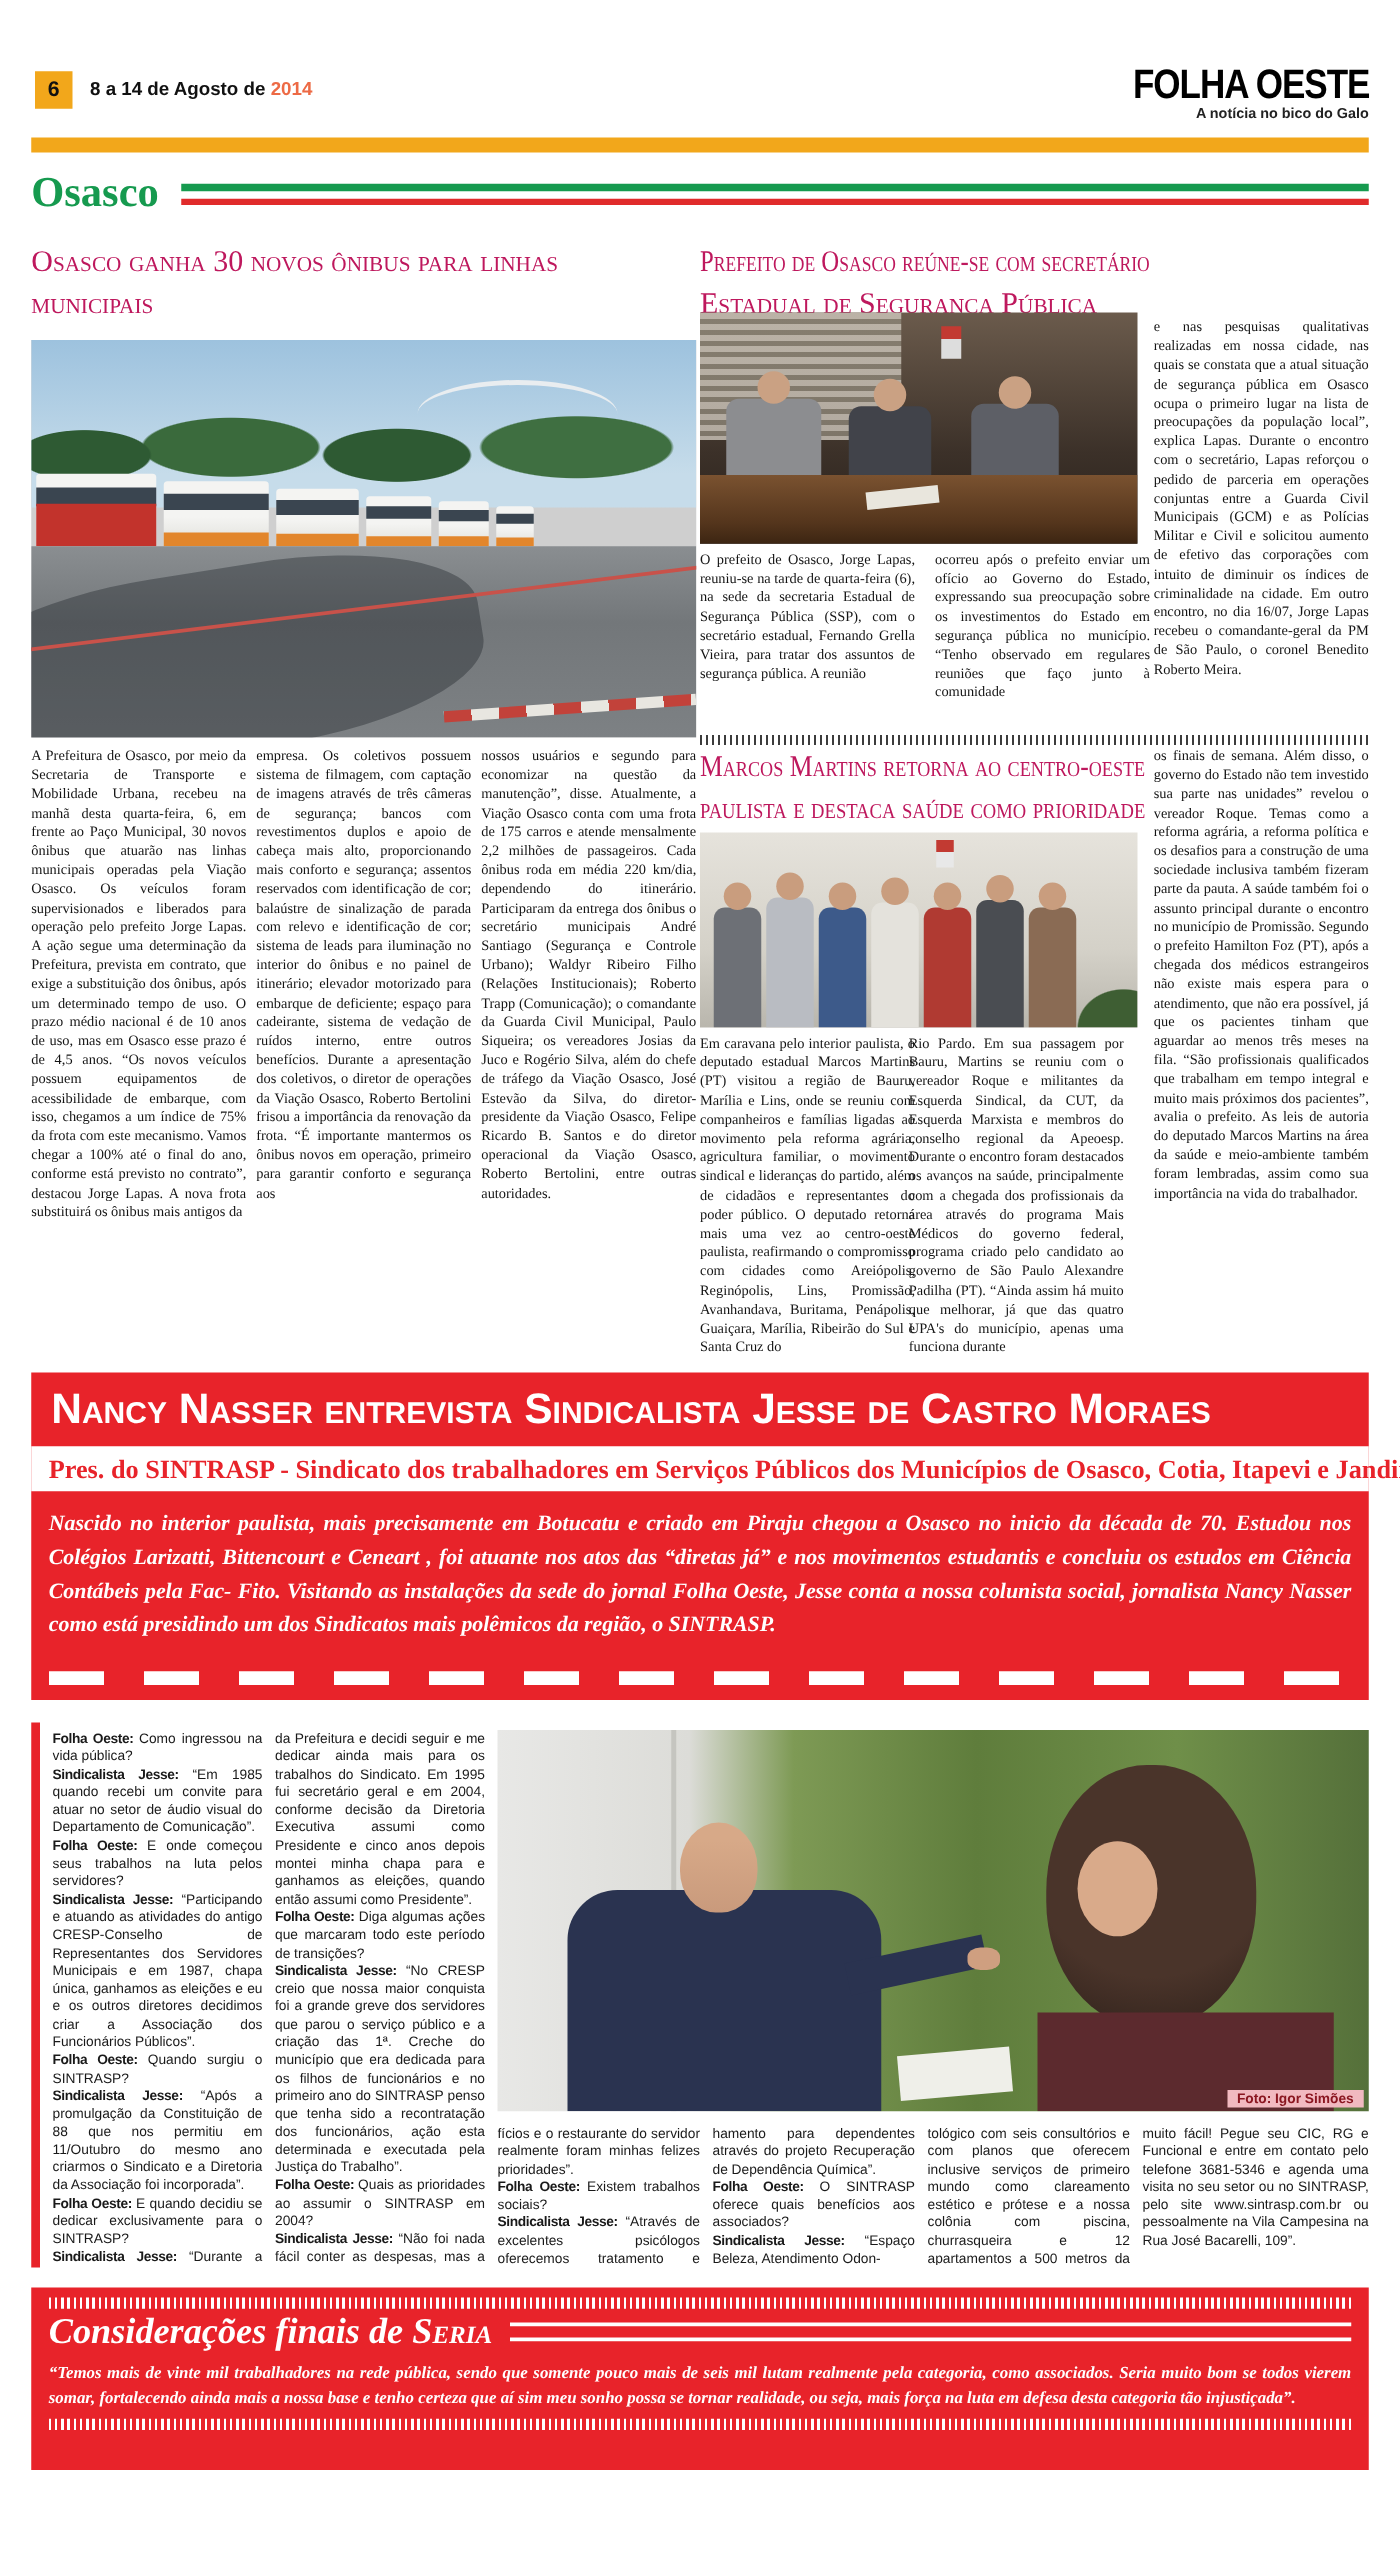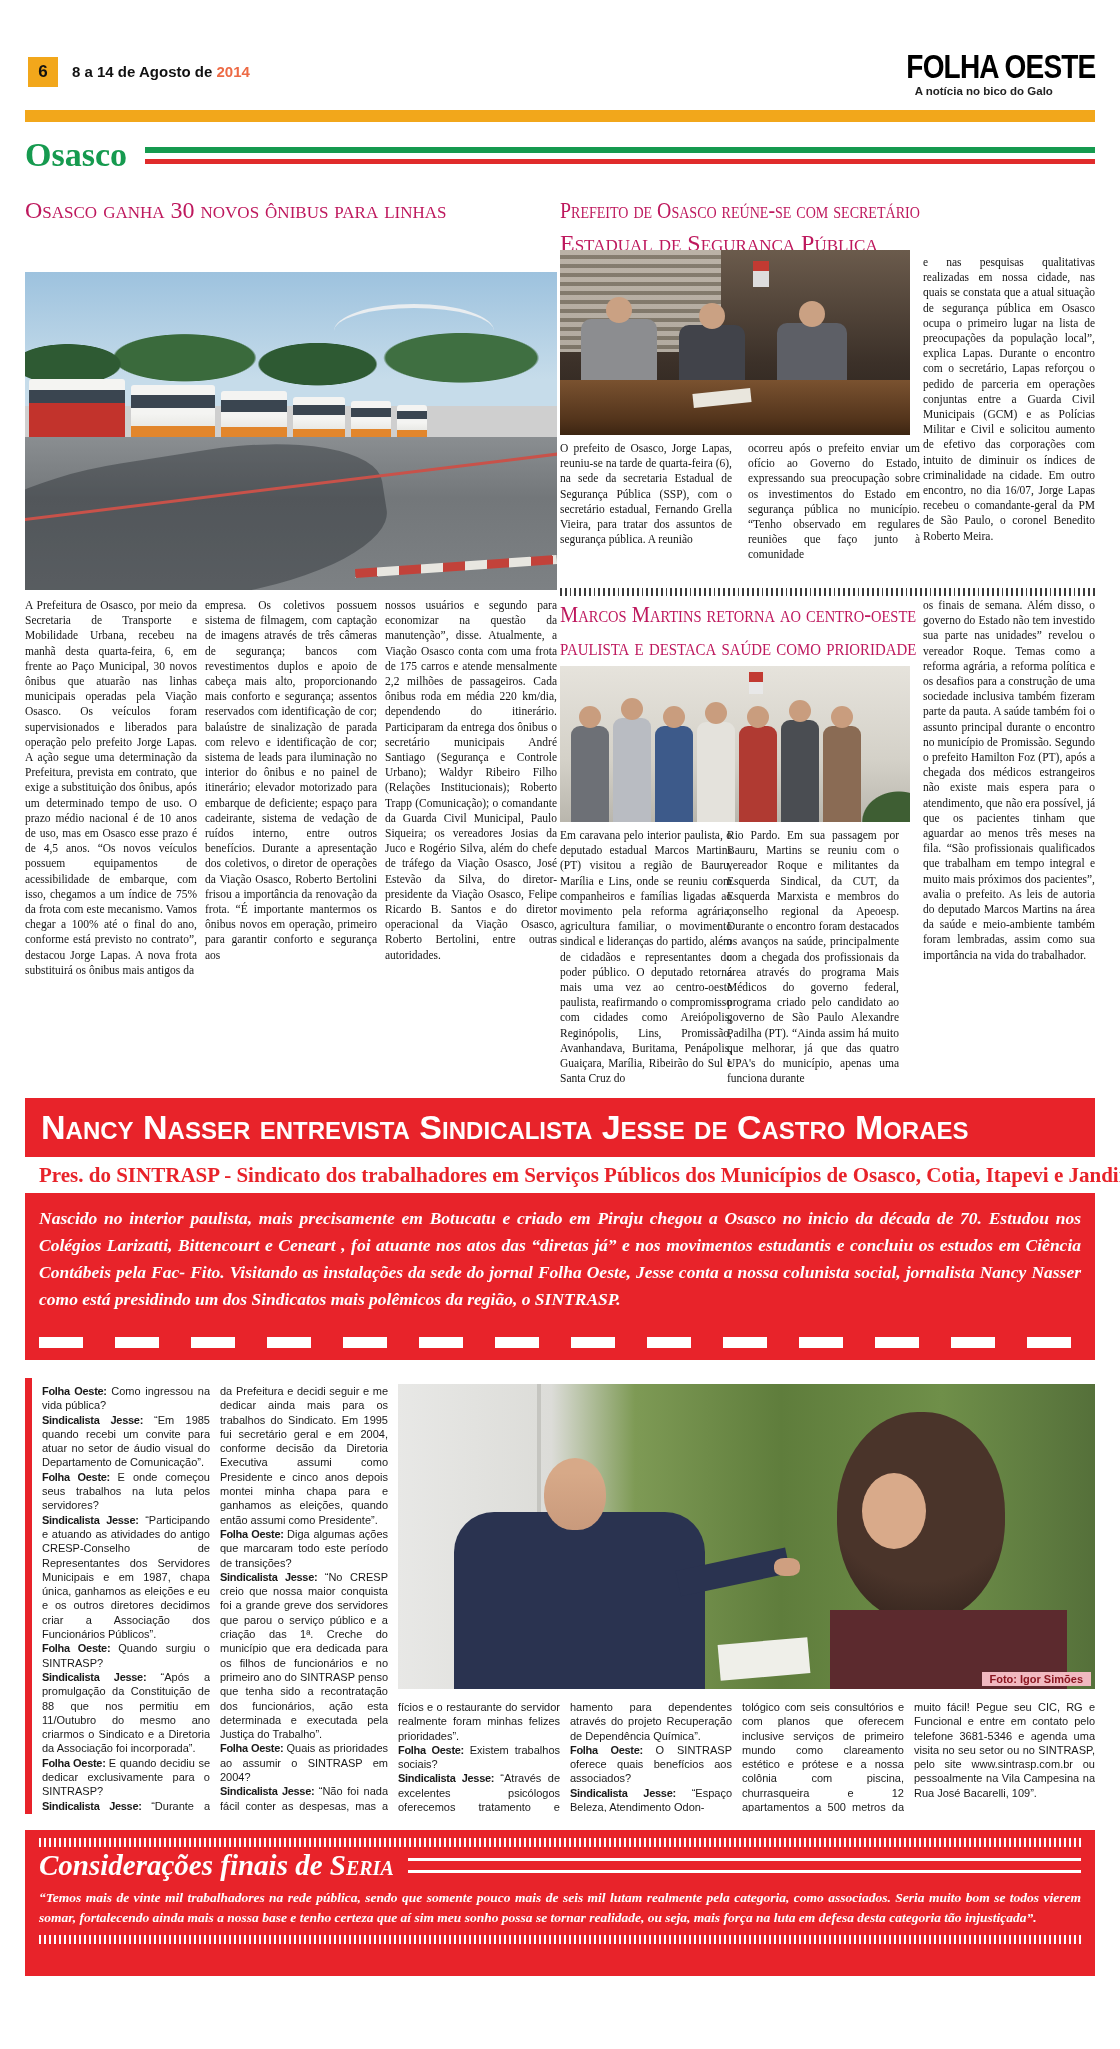--- a/index.html
+++ b/index.html
@@ -9,21 +9,21 @@
 
   
   .pagenum{left:28px;top:57px;width:30px;height:30px;background:#F2A71B;
            font-family:"Liberation Sans",sans-serif;font-weight:bold;font-size:17px;
            display:flex;align-items:center;justify-content:center;color:#111;}
   .date{left:72px;top:63px;font-family:"Liberation Sans",sans-serif;font-weight:bold;font-size:15px;color:#111;}
   .date .yr{color:#ED6A45;}
   .brand{right:25px;top:50px;text-align:right;font-family:"Liberation Sans",sans-serif;}
   .brand .nm{font-weight:bold;font-size:33px;letter-spacing:-1px;display:inline-block;
              transform:scaleX(.85);transform-origin:right center;line-height:34px;color:#000;}
-  .brand .tg{font-weight:bold;font-size:11.5px;color:#222;margin-top:1px;text-align:center;}
+  .brand .tg{font-weight:bold;font-size:11.5px;color:#222;margin-top:1px;}
   .orangebar{left:25px;top:110px;width:1070px;height:12px;background:#F2A71B;}
 
   
   .sect{left:25px;top:120px;width:1070px;height:70px;display:flex;align-items:center;}
   .sect h1{margin:0;font-size:34px;font-weight:bold;color:#169A4F;line-height:62px;}
   .rules{flex:1;margin-left:18px;}
   .rules .g{height:6px;background:#169A4F;}
   .rules .r{height:5px;background:#E02B2B;margin-top:6px;}
 
   
@@ -178,20 +178,21 @@
   <div class="abs sect">
     <h1>Osasco</h1>
     <div class="rules">
       <div class="g"></div>
         <div class="r"></div>
     </div>
   </div>
 
   <div class="abs headline hl-buses">
     <span class="hl fitline">Osasco ganha 30 novos ônibus para linhas</span>
+    <span class="hl fitline">municipais</span>
   </div>
   <div class="abs photo ph-buses">
     <div class="sky"></div>
     <div class="trees"></div>
     <div class="arch"></div>
     <div class="busrow">
       <div class="bus b0"></div>
         <div class="bus b1"></div>
         <div class="bus b2"></div>
       <div class="bus b3"></div>

